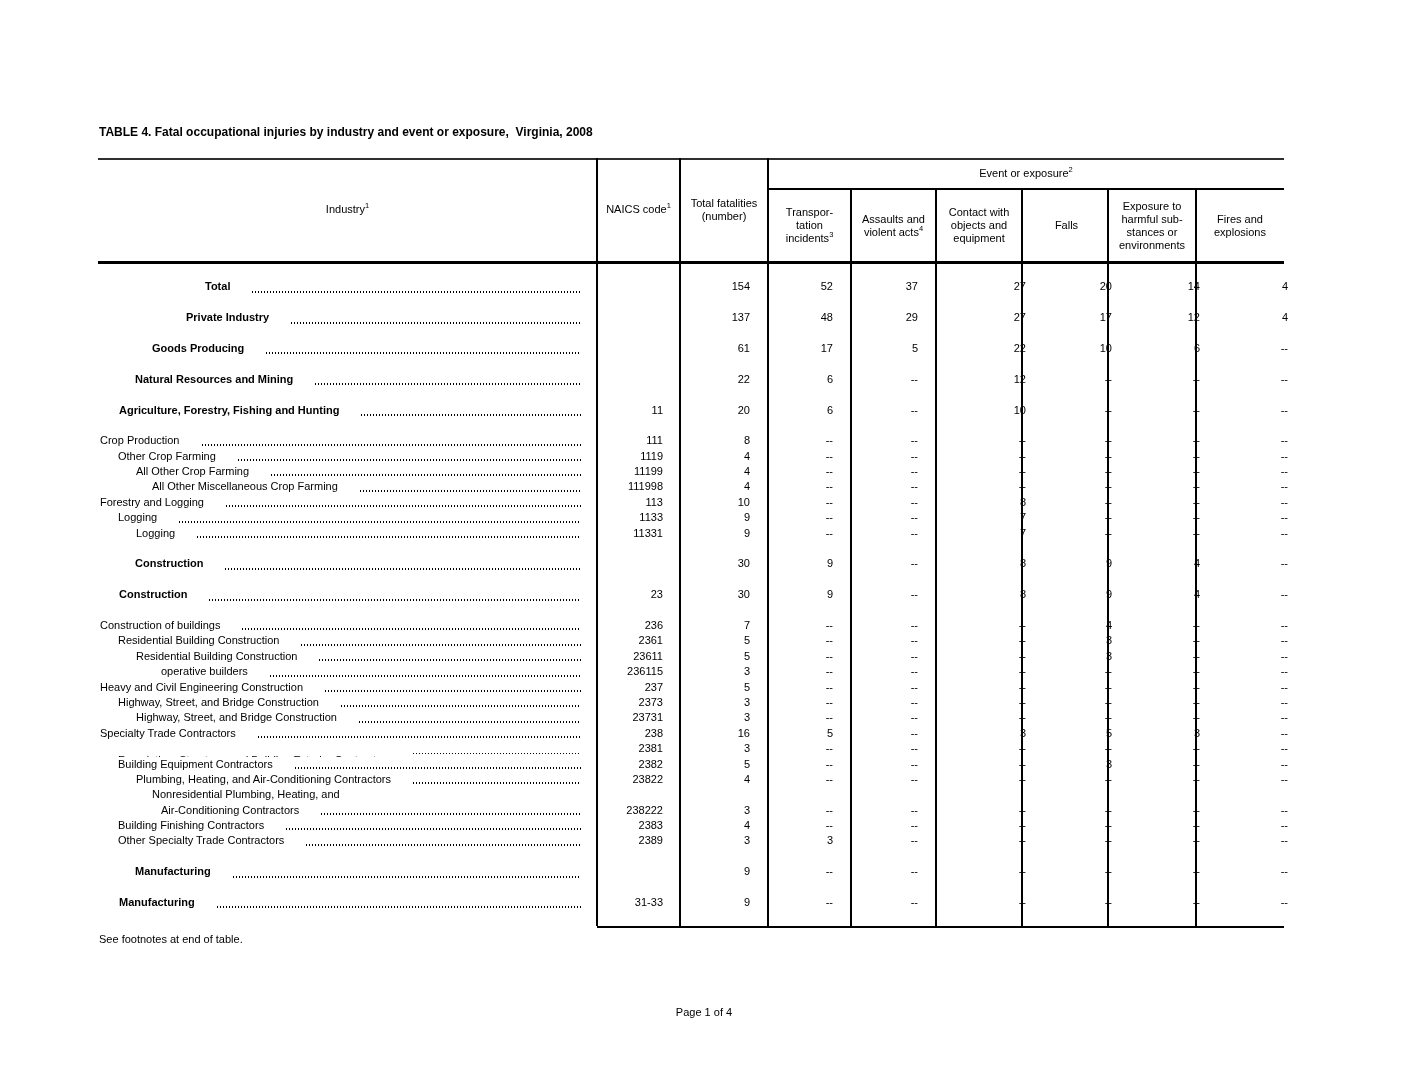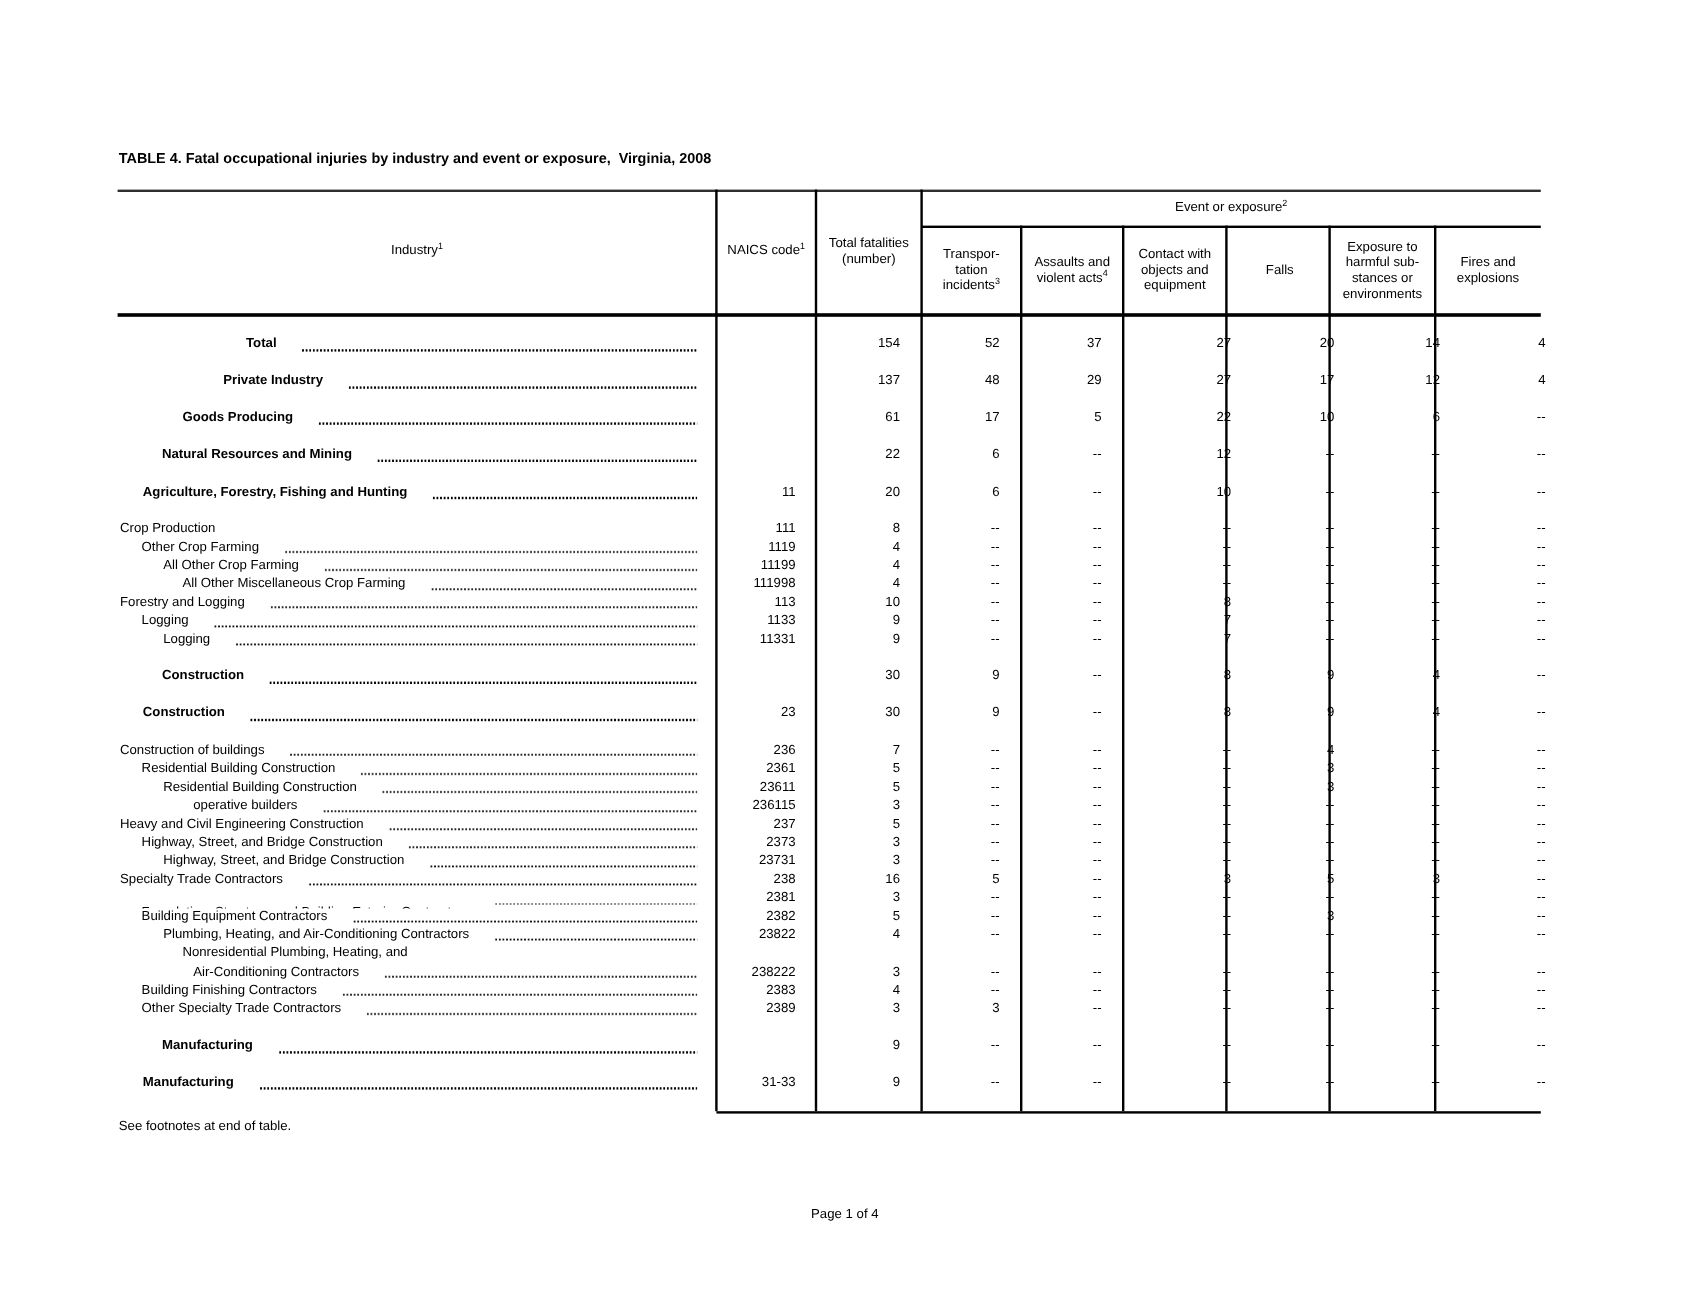--- a/index.html
+++ b/index.html
@@ -232,21 +232,21 @@
           <div class="cell num">20</div>
           <div class="cell num">6</div>
           <div class="cell num">--</div>
           <div class="cell num">10</div>
           <div class="cell num">--</div>
           <div class="cell num">--</div>
           <div class="cell num">--</div>
         </div>
         <div class="row spacer"></div>
         <div class="row detail">
-          <div class="cell ind" style="padding-left: 2px; flex-direction: column;">
+          <div class="cell ind" style="padding-left: 2px;">
             <span class="lbl">Crop Production</span>
             <span class="leader"></span>
           </div>
           <div class="cell num">111</div>
           <div class="cell num">8</div>
           <div class="cell num">--</div>
           <div class="cell num">--</div>
           <div class="cell num">--</div>
           <div class="cell num">--</div>
           <div class="cell num">--</div>

